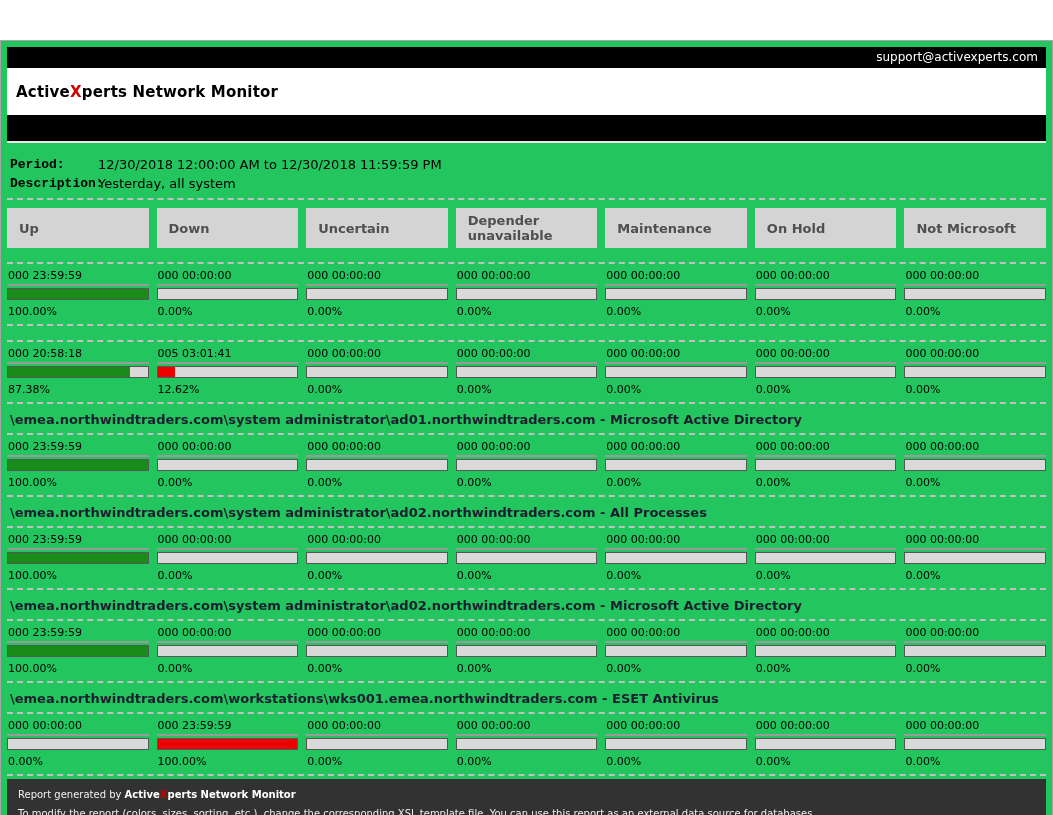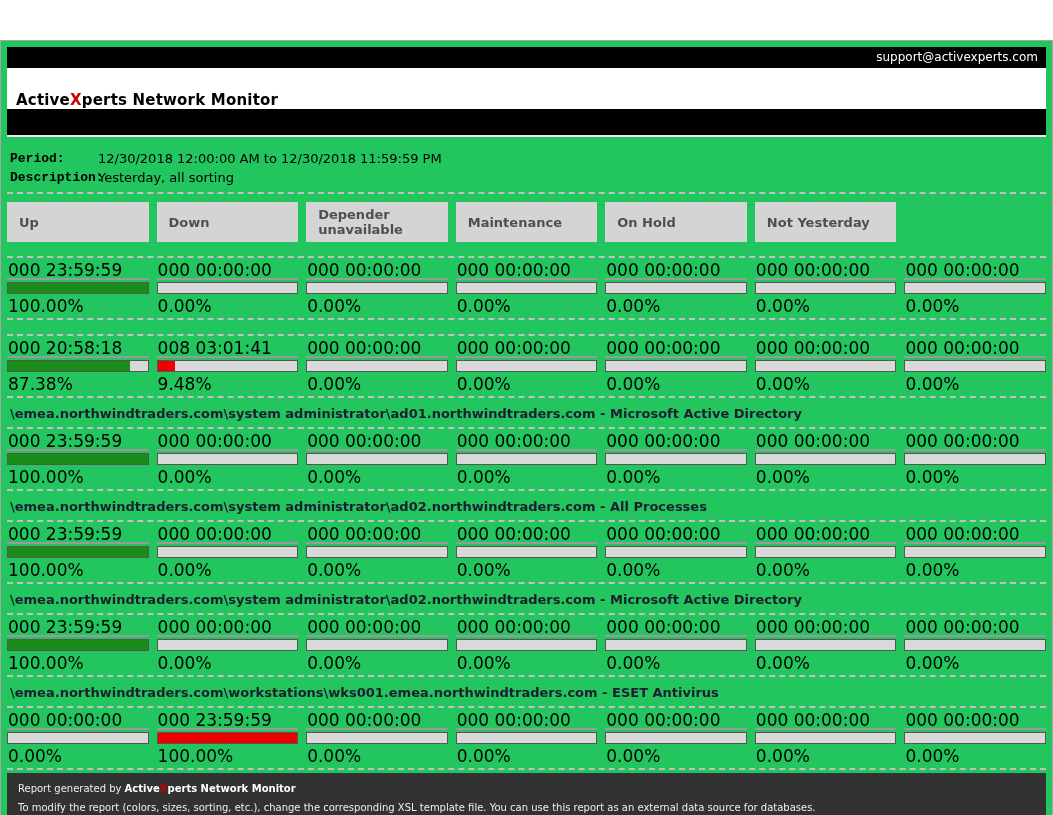--- a/index.html
+++ b/index.html
@@ -14,22 +14,22 @@
     margin-top: 40px;
   }
   
   .topbar {
     height: 21px; background: #000; color: #fff;
     font-size: 12px; line-height: 21px;
     text-align: right; padding-right: 8px;
   }
   
   .logoband {
-    height: 41px; background: #fff;
-    display: flex; align-items: flex-end;
+    height: 47px; background: #fff;
+    display: flex; align-items: center;
     padding-left: 9px;
     font-size: 15px; font-weight: bold;
     letter-spacing: 0.2px;
   }
   .brand { color: #000; white-space: pre; }
   .brand .x { color: #cc0000; }
   .tagline { color: #9b9b9b; margin-left: 6px; }
   .blackbanner { height: 28px; background: #000; border-bottom: 2px solid #e8e8e8; }
 
   
@@ -58,21 +58,21 @@
   .section-title {
     font-size: 13px; font-weight: bold; color: #1d1d30;
     line-height: 15px; padding-left: 3px;
     white-space: nowrap; overflow: hidden;
   }
   .section .title-rule { margin-top: 6px; }
   .stats-row {
     display: grid; grid-template-columns: repeat(7, 1fr); gap: 8px;
     padding: 5px 0 4px 0;
   }
-  .stat-cell { font-size: 17px; color: #000; }
+  .stat-cell { font-size: 11px; color: #000; }
   .stat-time {
     line-height: 14px; padding-bottom: 1px; padding-left: 1px;
     border-bottom: 2px solid #9a9a9a;
     white-space: nowrap;
   }
   .bar {
     margin-top: 2px; height: 12px;
     border: 1px solid #565656; background: #d9d9d9;
   }
   .bar-fill { height: 100%; }
@@ -105,39 +105,40 @@
 
   <div class="blackbanner"></div>
 
   <div class="meta">
     <div class="meta-row">
       <span class="meta-label">Period:</span>
       <span>12/30/2018 12:00:00 AM to 12/30/2018 11:59:59 PM</span>
     </div>
     <div class="meta-row">
       <span class="meta-label">Description:</span>
-      <span>Yesterday, all sorting</span>
+      <span>Yesterday, all system</span>
     </div>
   </div>
 
   <div class="rule-dashed pre-header-rule"></div>
 
   <div class="header-row">
   <div class="header-cell">Up</div>
 
   <div class="header-cell">Down</div>
 
+  <div class="header-cell">Uncertain</div>
 
   <div class="header-cell">Depender unavailable</div>
 
   <div class="header-cell">Maintenance</div>
 
   <div class="header-cell">On Hold</div>
 
-  <div class="header-cell">Not Yesterday</div>
+  <div class="header-cell">Not Microsoft</div>
 </div>
 
   <div id="report-body">
   <div class="section">
     <div class="rule-dashed title-rule"></div>
     <div class="stats-row">
   <div class="stat-cell">
     <div class="stat-time">000 23:59:59</div>
     <div class="bar">
       <div class="bar-fill" style="width: 100%; background: rgb(26, 140, 26);"></div>
@@ -201,25 +202,25 @@
     <div class="stats-row">
   <div class="stat-cell">
     <div class="stat-time">000 20:58:18</div>
     <div class="bar">
       <div class="bar-fill" style="width: 87.38%; background: rgb(26, 140, 26);"></div>
     </div>
     <div class="stat-pct">87.38%</div>
   </div>
 
   <div class="stat-cell">
-    <div class="stat-time">008 03:01:41</div>
+    <div class="stat-time">005 03:01:41</div>
     <div class="bar">
       <div class="bar-fill" style="width: 12.62%; background: rgb(238, 0, 0);"></div>
     </div>
-    <div class="stat-pct">9.48%</div>
+    <div class="stat-pct">12.62%</div>
   </div>
 
   <div class="stat-cell">
     <div class="stat-time">000 00:00:00</div>
     <div class="bar">
       <div class="bar-fill" style="width: 0%; background: transparent;"></div>
     </div>
     <div class="stat-pct">0.00%</div>
   </div>
 

